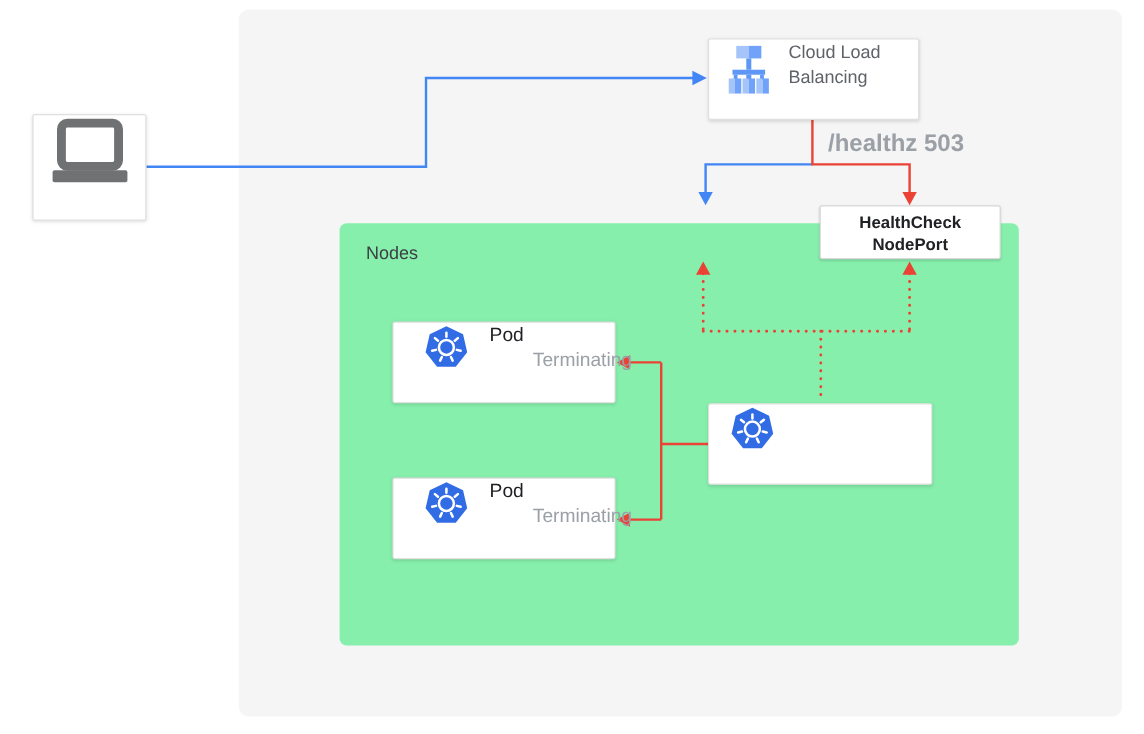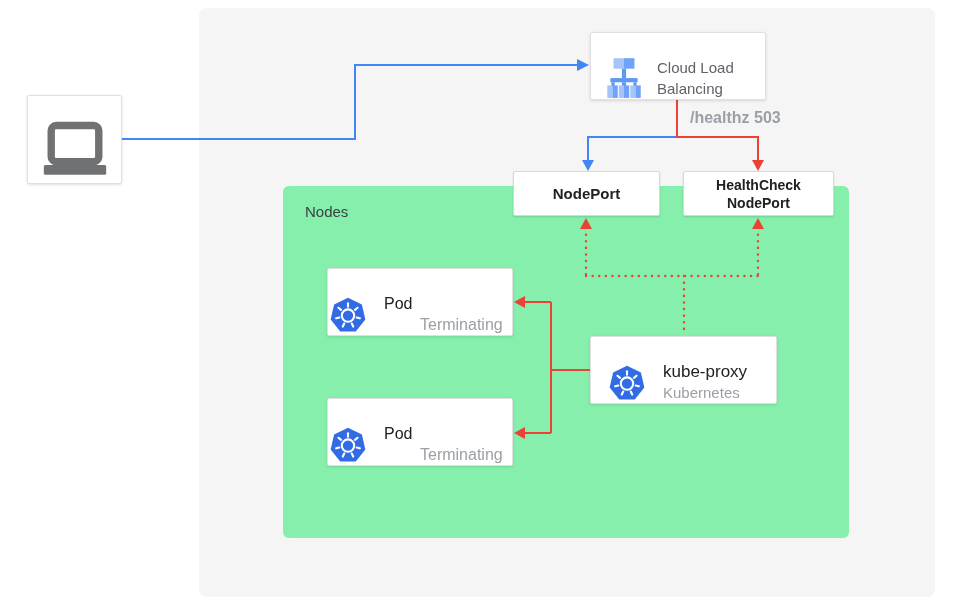--- a/index.html
+++ b/index.html
@@ -14,44 +14,44 @@
   .panel-nodes{
     position:absolute;left:283px;top:186px;width:566px;height:352px;
     background:#86efac;border-radius:6px;
   }
   .nodes-label{
     position:absolute;left:22px;top:17px;font-size:15px;color:#3c4043;
   }
   .card{
     position:absolute;background:#ffffff;border:1px solid #e0e0e0;
     border-radius:2px;box-shadow:0 1px 3px rgba(0,0,0,0.12);
-    display:flex;align-items:flex-end;box-sizing:border-box;
+    display:flex;align-items:flex-start;box-sizing:border-box;
   }
   .client-card{left:27px;top:95px;width:95px;height:89px;justify-content:center;}
   .clb-card{left:590px;top:32px;width:176px;height:68px;padding-left:10px;}
   .clb-label{margin-left:10px;font-size:15px;line-height:21px;color:#5f6368;width:96px;}
   .port-box{
     position:absolute;background:#ffffff;border:1px solid #d8d8d8;border-radius:2px;
     box-shadow:0 1px 2px rgba(0,0,0,0.14);box-sizing:border-box;
     display:flex;align-items:center;justify-content:center;text-align:center;
     font-weight:bold;color:#202124;
   }
   .nodeport-box{left:513px;top:171px;width:147px;height:45px;font-size:15px;}
   .healthcheck-box{left:683px;top:171px;width:151px;height:45px;font-size:14px;line-height:18px;padding:0 14px;}
   .kubeproxy-card{left:590px;top:336px;width:187px;height:68px;padding-left:16px;}
-  .pod-card{left:327px;width:186px;height:68px;}
+  .pod-card{left:327px;width:186px;height:68px;padding-left:24px;}
   .pod-card.pod-1{top:268px;}
   .pod-card.pod-2{top:398px;}
   .card-text{margin-left:16px;}
   .title-line{font-size:16px;color:#202124;line-height:21px;}
   .subtitle-line{font-size:16px;color:#9aa0a6;line-height:21px;margin-left:36px;}
   .kp-title{font-size:17px;color:#202124;line-height:22px;}
   .kp-subtitle{font-size:15px;color:#9aa0a6;line-height:20px;}
   .healthz-label{
-    position:absolute;left:690px;top:109px;font-size:16px;font-weight:bold;color:#9aa0a6;
+    position:absolute;left:690px;top:109px;font-size:20px;font-weight:bold;color:#9aa0a6;
   }
   .arrow-layer{position:absolute;left:0;top:0;width:953px;height:612px;pointer-events:none;}
   .icon-block{flex:0 0 auto;display:flex;align-items:center;justify-content:center;}
 </style>
 </head>
 <body>
 
 <div class="stage">
 
   <div class="panel-gray"></div>
@@ -117,23 +117,20 @@
         <rect x="22" y="31" width="5" height="12" fill="#6fa2f8"></rect>
         <rect x="28" y="31" width="5" height="12" fill="#a5c4fa"></rect>
         <rect x="33" y="31" width="5" height="12" fill="#6fa2f8"></rect>
       </svg>
     </span>
     <div class="clb-label">Cloud Load Balancing</div>
   </div>
 
   <div class="healthz-label">/healthz 503</div>
 
-  <div class="port-box nodeport-box">
-    <span>NodePort</span>
-  </div>
 
   <div class="port-box healthcheck-box">
     <span>HealthCheck NodePort</span>
   </div>
 
   <div class="card pod-card pod-1">
     <span class="icon-block">
       <svg width="40" height="40" viewBox="0 0 36 36">
         <polygon points="18,2.5 30.5,8.5 33.6,22.1 25,32.9 11,32.9 2.4,22.1 5.5,8.5" fill="#326ce5"></polygon>
         <circle cx="18" cy="18.5" r="5.6" fill="none" stroke="#ffffff" stroke-width="1.9"></circle>
@@ -185,19 +182,15 @@
           <line x1="18" y1="10.5" x2="18" y2="7.5"></line>
           <line x1="24.3" y1="13.4" x2="26.6" y2="11.5"></line>
           <line x1="25.8" y1="20.3" x2="28.7" y2="21"></line>
           <line x1="21.4" y1="25.7" x2="22.7" y2="28.4"></line>
           <line x1="14.6" y1="25.7" x2="13.3" y2="28.4"></line>
           <line x1="10.2" y1="20.3" x2="7.3" y2="21"></line>
           <line x1="11.7" y1="13.4" x2="9.4" y2="11.5"></line>
         </g>
       </svg>
     </span>
-    <div class="card-text">
-      <div class="kp-title">kube-proxy</div>
-      <div class="kp-subtitle">Kubernetes</div>
-    </div>
   </div>
 
 </div>
 
 </body></html>

